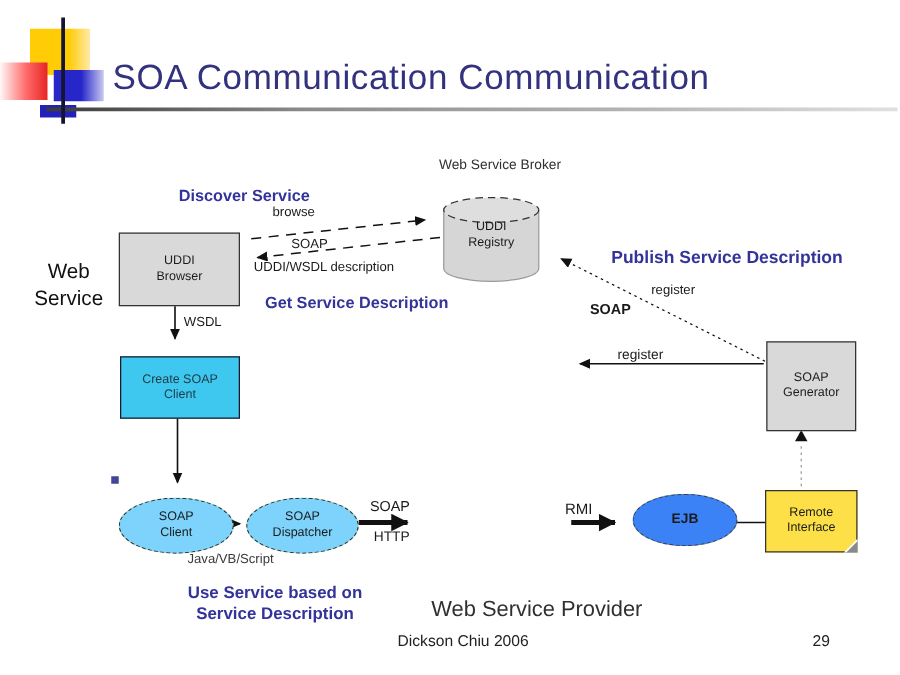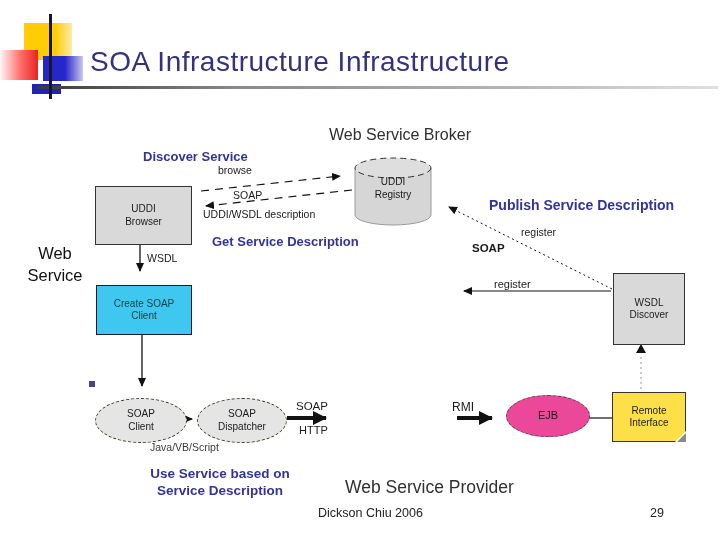--- a/index.html
+++ b/index.html
@@ -14,23 +14,23 @@
     background:linear-gradient(to right,#FFF7F7,#FF6B6B 55%,#E82525);}
   .deco-blue{left:43px;top:56px;width:40px;height:25px;
     background:linear-gradient(to right,#2626C9 55%,#C9C9F0);}
   .deco-bar{left:32px;top:84px;width:29px;height:10px;background:#2222BB;}
   .deco-vline{left:49px;top:14px;width:3px;height:85px;background:#151530;}
   .title-rule{left:37px;top:86px;width:681px;height:3px;
     background:linear-gradient(to right,#3a3a3a,#8a8a8a 30%,#b5b5b5 70%,#e0e0e0);}
   .page-title{left:90px;top:46px;font-size:28px;letter-spacing:.5px;color:#32327F;}
 
   
-  .role{color:#303030;font-size:16px;}
+  .role{color:#303030;font-size:11px;}
   .requester{left:5px;top:207px;width:100px;text-align:center;color:#111;
-             font-size:16.5px;line-height:1.32;margin-top:36px;}
+             font-size:16.5px;line-height:1.32;}
   .blue-label{color:#333399;font-weight:bold;font-size:13px;white-space:nowrap;}
 
   
   .node{display:flex;align-items:center;justify-content:center;text-align:center;
         font-size:10px;line-height:1.25;color:#1c1c1c;}
   .gray-box{background:#D9D9D9;border:1px solid #333;}
   .uddi-browser{left:95px;top:186px;width:95px;height:57px;}
   .uddi-browser .inner{width:52px;}
   .cyan-box{left:96px;top:285px;width:94px;height:48px;background:#3FC8EF;border:1px solid #1a1a2e;}
   .cyan-box .inner{width:80px;color:#1d3b46;}
@@ -40,26 +40,26 @@
   .wsdl-gen{left:613px;top:273px;width:70px;height:70px;}
   .wsdl-gen .inner{width:58px;}
   .remote-if{left:612px;top:392px;width:72px;height:48px;background:#fde047;border:1px solid #333;}
   .remote-if .inner{width:60px;}
   .ri-fold{position:absolute;right:-1px;bottom:-1px;width:0;height:0;
            border-left:11px solid transparent;border-bottom:11px solid #fff;}
   .ri-fold:before{content:"";position:absolute;left:-9px;top:2px;width:0;height:0;
            border-left:9px solid transparent;border-bottom:9px solid #8a8a8a;}
   .ellipse{border-radius:50%;display:flex;align-items:center;justify-content:center;
            text-align:center;font-size:10px;line-height:1.25;}
-  .olive{background:#e5e5e5;border:1.5px dashed #3a3a20;}
+  .olive{background:#7dd3fc;border:1.5px dashed #3a3a20;}
   .soap-client{left:95px;top:398px;width:90px;height:43px;}
   .soap-disp{left:197px;top:398px;width:88px;height:43px;}
   .soap-disp .inner{width:64px;}
-  .ejb{left:506px;top:395px;width:82px;height:40px;background:#ec4899;
-       border:1.5px dashed #444;font-weight:normal;font-size:11px;}
+  .ejb{left:506px;top:395px;width:82px;height:40px;background:#3b82f6;
+       border:1.5px dashed #444;font-weight:bold;font-size:11px;}
   .registry-text{left:355px;top:176px;width:76px;text-align:center;font-size:10px;line-height:1.25;}
   .registry-text .inner{display:inline-block;width:50px;}
 
   
   .elabel{font-size:10.5px;color:#1a1a1a;white-space:nowrap;}
   .bullet{left:89px;top:381px;width:6px;height:6px;background:#44449A;}
 
   .footer{left:318px;top:506px;font-size:12.5px;color:#222;}
   .pagenum{left:650px;top:506px;font-size:12.5px;color:#222;}
   svg{position:absolute;left:0;top:0;}
@@ -68,21 +68,21 @@
 <body>
 
 <div class="slide">
 
   <div class="abs deco-yellow"></div>
   <div class="abs deco-red"></div>
   <div class="abs deco-blue"></div>
   <div class="abs deco-bar"></div>
   <div class="abs title-rule"></div>
   <div class="abs deco-vline"></div>
-  <h1 class="abs page-title" style="margin:0;font-weight:normal;">SOA Infrastructure Infrastructure</h1>
+  <h1 class="abs page-title" style="margin:0;font-weight:normal;">SOA Communication Communication</h1>
 
   <svg width="720" height="540">
     <defs>
       <marker id="arr" markerUnits="userSpaceOnUse" markerWidth="11" markerHeight="10" refX="8" refY="4" orient="auto">
           <path d="M0,0 L9,4 L0,8 z" fill="#111"></path>
         </marker>
       <marker id="arrBig" markerUnits="userSpaceOnUse" markerWidth="17" markerHeight="16" refX="13" refY="7" orient="auto">
           <path d="M0,0 L14,7 L0,14 z" fill="#111"></path>
         </marker>
     </defs>
@@ -119,21 +119,21 @@
   <div class="abs node gray-box uddi-browser">
     <div class="inner">UDDI Browser</div>
   </div>
   <div class="abs registry-text">
     <span class="inner">UDDI Registry</span>
   </div>
   <div class="abs node cyan-box">
     <div class="inner">Create SOAP Client</div>
   </div>
   <div class="abs node gray-box wsdl-gen">
-    <div class="inner">WSDL Discover</div>
+    <div class="inner">SOAP Generator</div>
   </div>
   <div class="abs node remote-if">
     <div class="inner">Remote Interface</div>
     <div class="ri-fold"></div>
   </div>
   <div class="abs ellipse olive soap-client">
     <div style="width:46px;">SOAP Client</div>
   </div>
   <div class="abs ellipse olive soap-disp">
     <div class="inner">SOAP Dispatcher</div>

